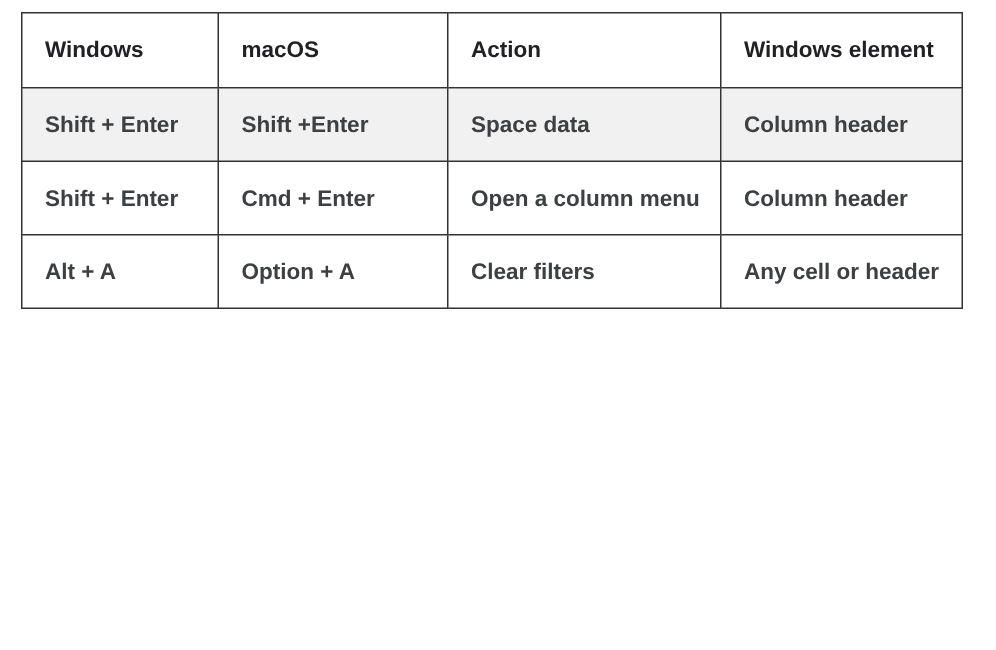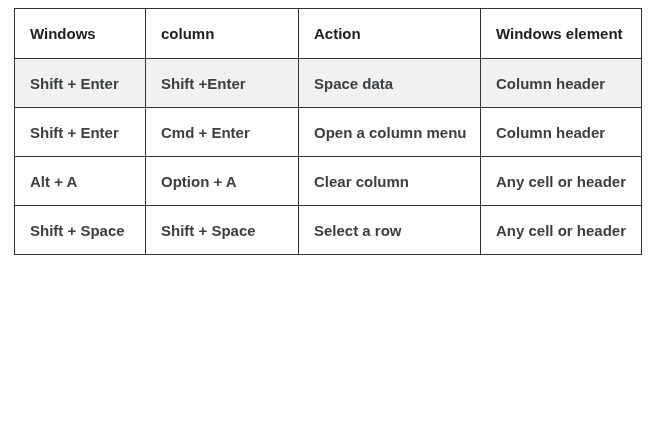--- a/index.html
+++ b/index.html
@@ -65,45 +65,39 @@
   <table class="shortcuts">
     <colgroup>
       <col class="c1">
         <col class="c2">
         <col class="c3">
         <col class="c4">
     </colgroup>
     <thead>
       <tr>
         <th>Windows</th>
-        <th>column</th>
+        <th>macOS</th>
         <th>Action</th>
         <th>Windows element</th>
       </tr>
     </thead>
     <tbody>
       <tr class="striped">
         <td>Shift + Enter</td>
         <td>Shift +Enter</td>
         <td>Space data</td>
         <td>Column header</td>
       </tr>
       <tr>
         <td>Shift + Enter</td>
         <td>Cmd + Enter</td>
         <td>Open a column menu</td>
         <td>Column header</td>
       </tr>
       <tr>
         <td>Alt + A</td>
         <td>Option + A</td>
-        <td>Clear column</td>
-        <td>Any cell or header</td>
-      </tr>
-      <tr>
-        <td>Shift + Space</td>
-        <td>Shift + Space</td>
-        <td>Select a row</td>
+        <td>Clear filters</td>
         <td>Any cell or header</td>
       </tr>
     </tbody>
   </table>
 </div>
 
 </body></html>

